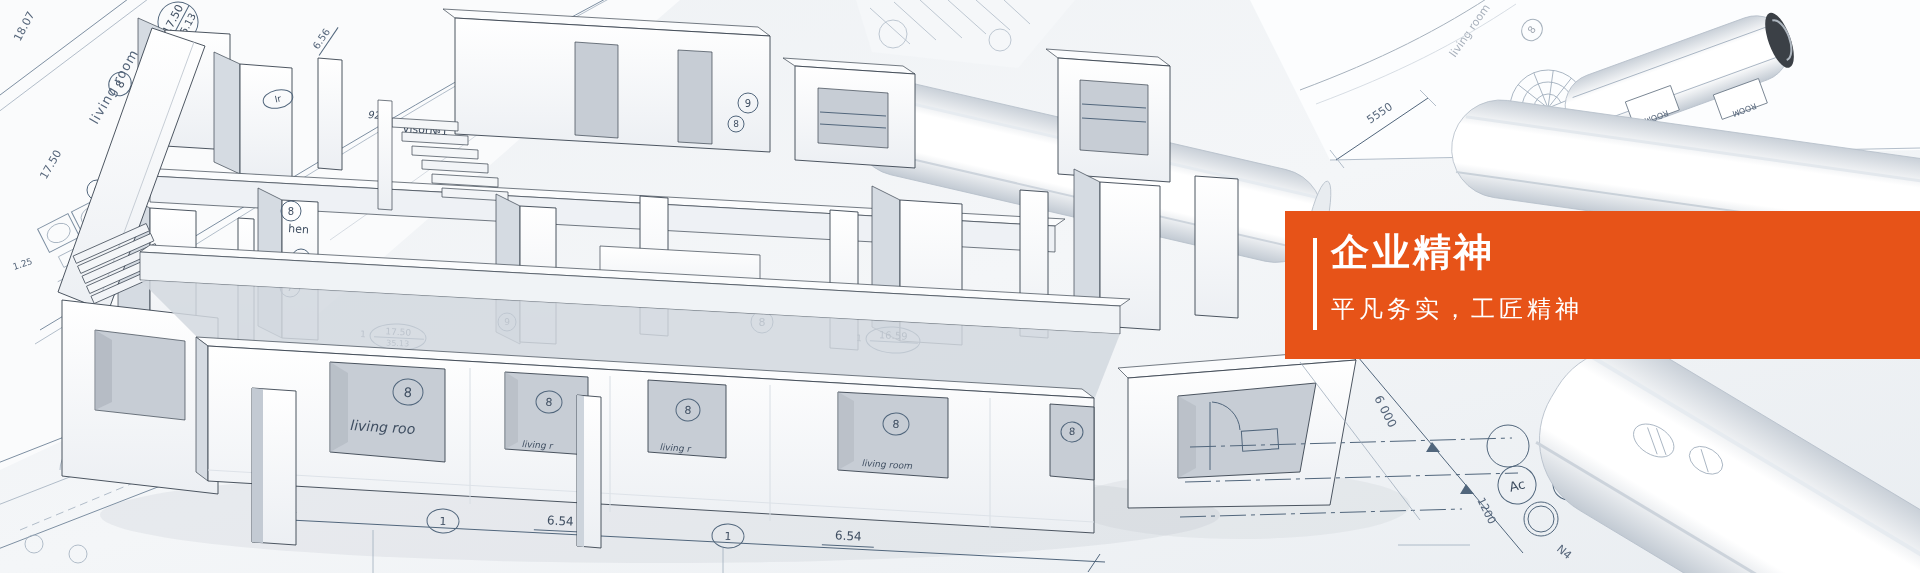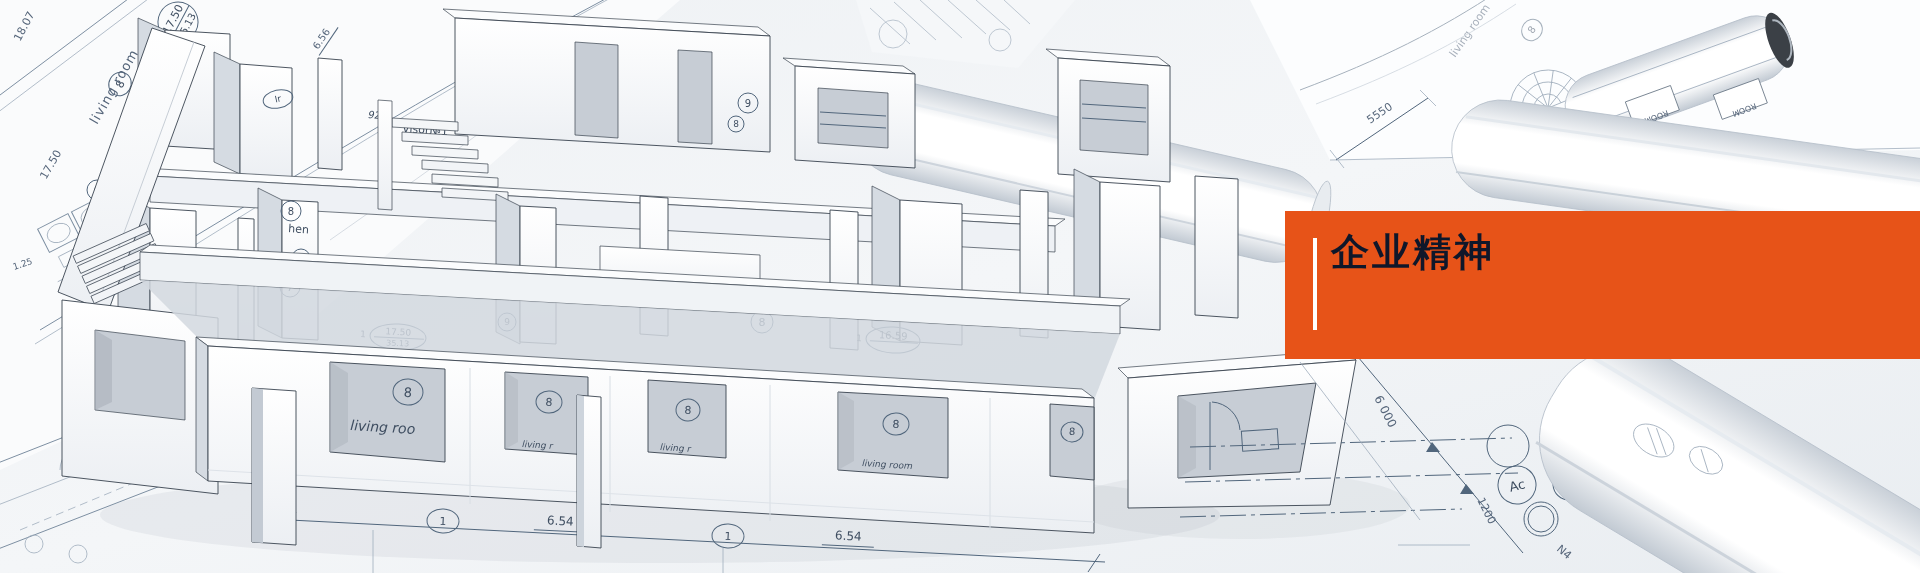--- a/index.html
+++ b/index.html
@@ -5,21 +5,21 @@
   html,body{margin:0;padding:0;background:#dde1e6;}
   .stage{position:relative;width:1920px;height:573px;overflow:hidden;
          background:#f2f4f6;font-family:"DejaVu Sans","Liberation Sans",sans-serif;}
   .stage svg{position:absolute;left:0;top:0;display:block;}
 
   
   .banner{position:absolute;left:1285px;top:211px;width:635px;height:148px;
           background:#E75318;}
   .banner .bar{position:absolute;left:28px;top:27px;width:4px;height:92px;background:#ffffff;}
   .banner h1{position:absolute;left:46px;top:21px;margin:0;font-size:38px;line-height:1.1;
-             font-weight:700;color:#0f172a;letter-spacing:3px;}
+             font-weight:700;color:#ffffff;letter-spacing:3px;}
   .banner p{position:absolute;left:46px;top:84px;margin:0;font-size:24px;line-height:1.2;
             font-weight:500;color:#ffffff;letter-spacing:4px;}
 
   
   .e   {stroke:#39434f;stroke-width:.9;}
   .e7  {stroke:#39434f;stroke-width:.7;}
   .wf  {fill:url(#wf);}
   .ws  {fill:#d5dbe2;}
   .wt  {fill:#fbfcfd;}
   .fl  {fill:#c7cdd5;}
@@ -465,15 +465,16 @@
           <line x1="1636" y1="458" x2="1658" y2="476"></line>
       <ellipse cx="1695" cy="460" rx="18" ry="12" fill="none"></ellipse>
       <line x1="1685" y1="453" x2="1703" y2="469"></line>
     </g>
   </g>
 </svg>
 
 <div class="banner">
   <div class="bar"></div>
   <h1>企业精神</h1>
+  <p>平凡务实，工匠精神</p>
 </div>
 
 </div>
 
 </body></html>

